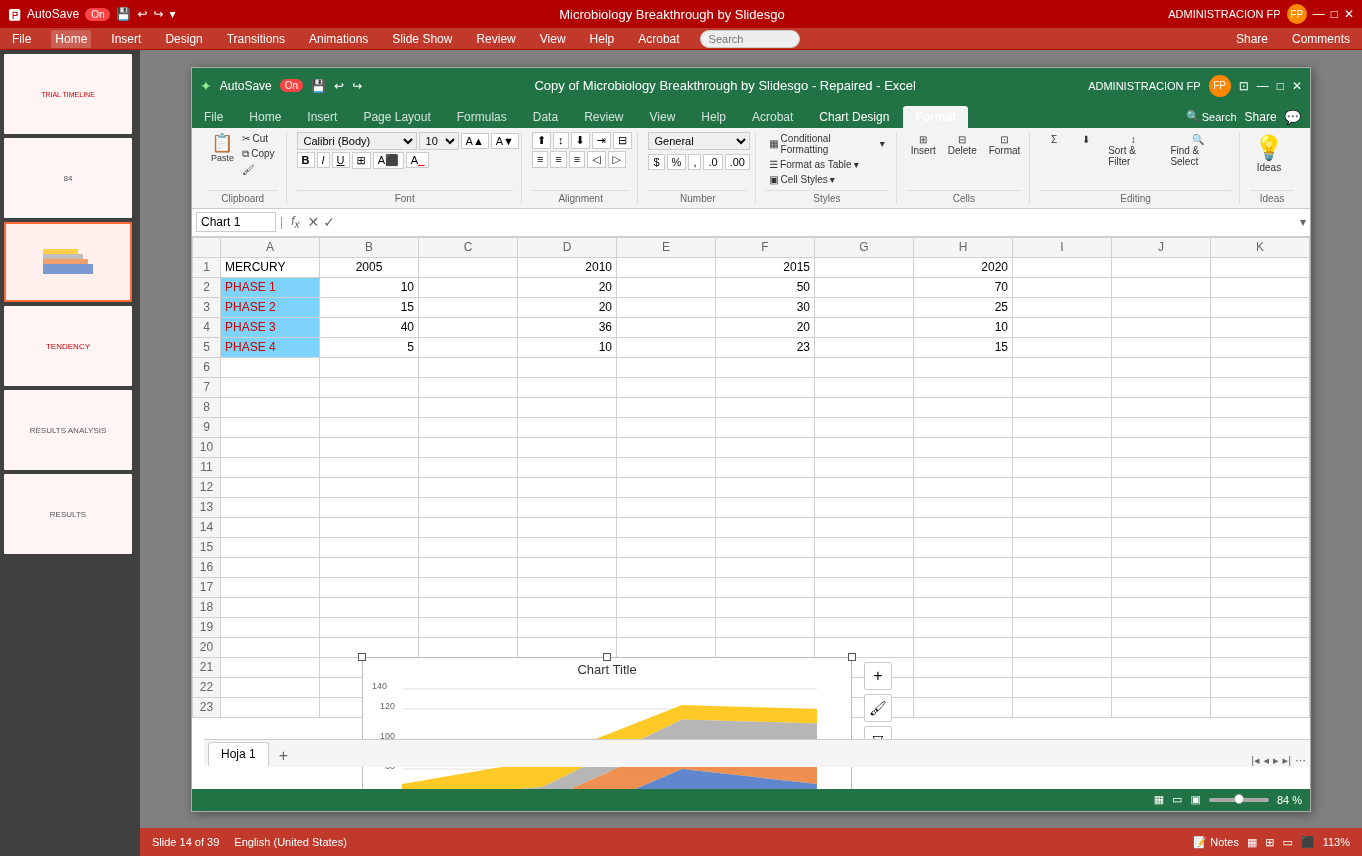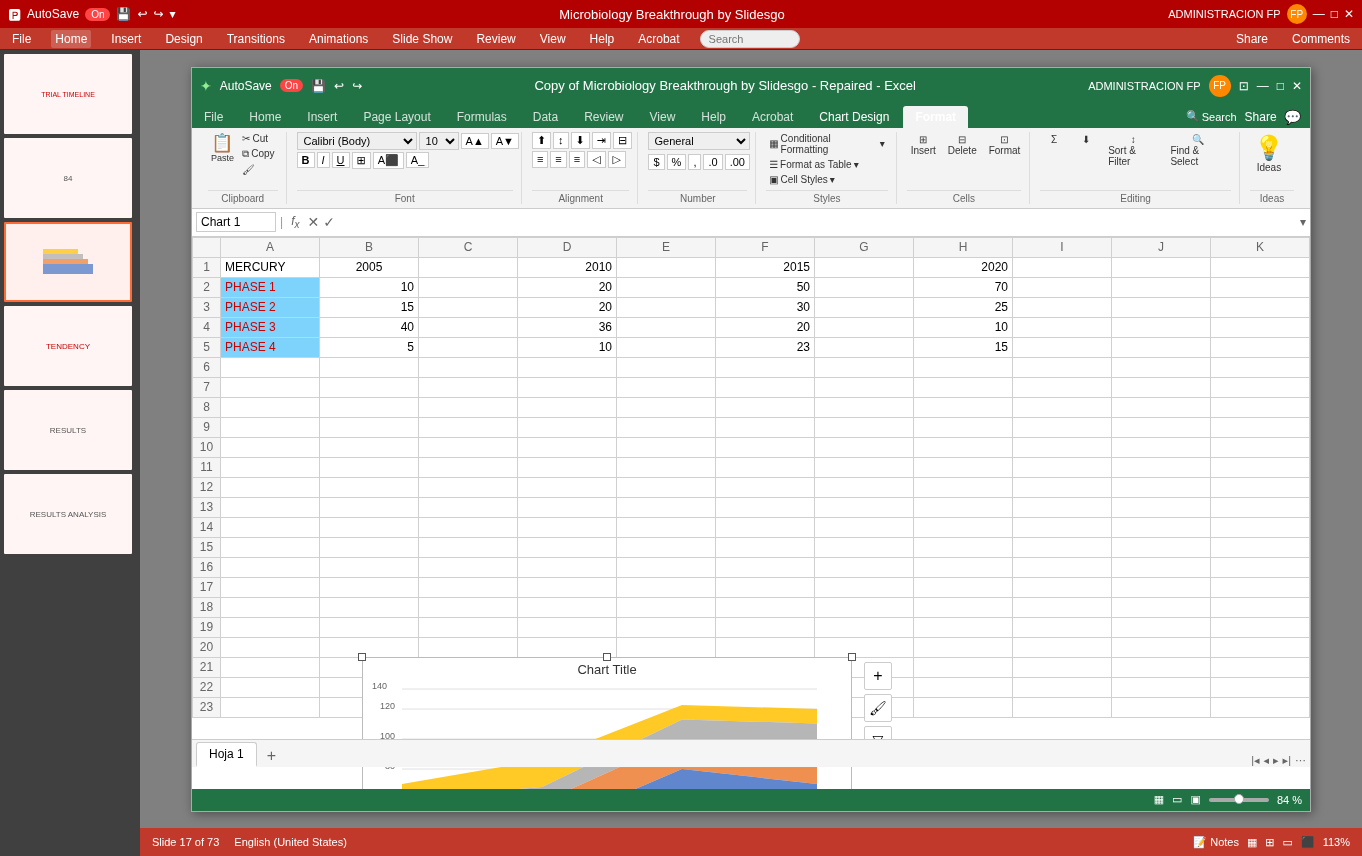--- a/index.html
+++ b/index.html
@@ -146,25 +146,25 @@
           <rect x="5" y="10" width="40" height="5" fill="#a9a9a9" opacity="0.7"></rect>
           <rect x="5" y="5" width="35" height="5" fill="#ffc000" opacity="0.7"></rect>
         </svg>
       </div>
       <div class="slide-thumb" style="background:#fff5f5;">
 
         <span style="font-size:8px;color:#c00;">TENDENCY</span>
       </div>
       <div class="slide-thumb" style="background:#fff5f5;">
 
-        <span style="font-size:8px;color:#555;">RESULTS</span>
+        <span style="font-size:8px;color:#555;">RESULTS ANALYSIS</span>
       </div>
       <div class="slide-thumb" style="background:#fff5f5;">
 
-        <span style="font-size:8px;color:#555;">RESULTS ANALYSIS</span>
+        <span style="font-size:8px;color:#555;">RESULTS</span>
       </div>
     </div>
 
     <div class="ppt-main">
       <div class="ppt-slide-area">
 
         <div class="excel-window">
 
           <div class="excel-titlebar">
             <div class="excel-title-left">
@@ -769,21 +769,21 @@
 
                 <div style="position:absolute;right:-40px;top:5px;display:flex;flex-direction:column;gap:4px;">
                   <div style="width:28px;height:28px;background:white;border:1px solid #ccc;border-radius:2px;display:flex;align-items:center;justify-content:center;cursor:pointer;font-size:16px;">+</div>
                   <div style="width:28px;height:28px;background:white;border:1px solid #ccc;border-radius:2px;display:flex;align-items:center;justify-content:center;cursor:pointer;font-size:14px;">🖌</div>
                   <div style="width:28px;height:28px;background:white;border:1px solid #ccc;border-radius:2px;display:flex;align-items:center;justify-content:center;cursor:pointer;font-size:14px;">▽</div>
                 </div>
               </div>
 
             </div>
 
-            <div class="sheet-tabs" style="position:absolute;bottom:22px;left:0;right:0;">
+            <div class="sheet-tabs" style="position:absolute;bottom:22px;left:12px;right:0;">
               <div class="sheet-tab active">Hoja 1</div>
               <div class="add-sheet">+</div>
               <div style="margin-left:auto;display:flex;align-items:center;font-size:11px;color:#666;gap:4px;padding-right:4px;">
                 <span>|◂</span>
                 <span>◂</span>
                 <span>▸</span>
                 <span>▸|</span>
                 <span>⋯</span>
               </div>
             </div>
@@ -802,21 +802,21 @@
               <span>84 %</span>
             </div>
           </div>
 
         </div>
 
       </div>
 
       <div class="ppt-statusbar">
         <div>
-          <span>Slide 17 of 73</span>
+          <span>Slide 14 of 39</span>
           <span style="margin-left:12px;">English (United States)</span>
         </div>
         <div class="ppt-statusbar-right">
           <span>
             <span>📝</span>
             <span>Notes</span>
           </span>
           <span>▦</span>
           <span>⊞</span>
           <span>▭</span>

